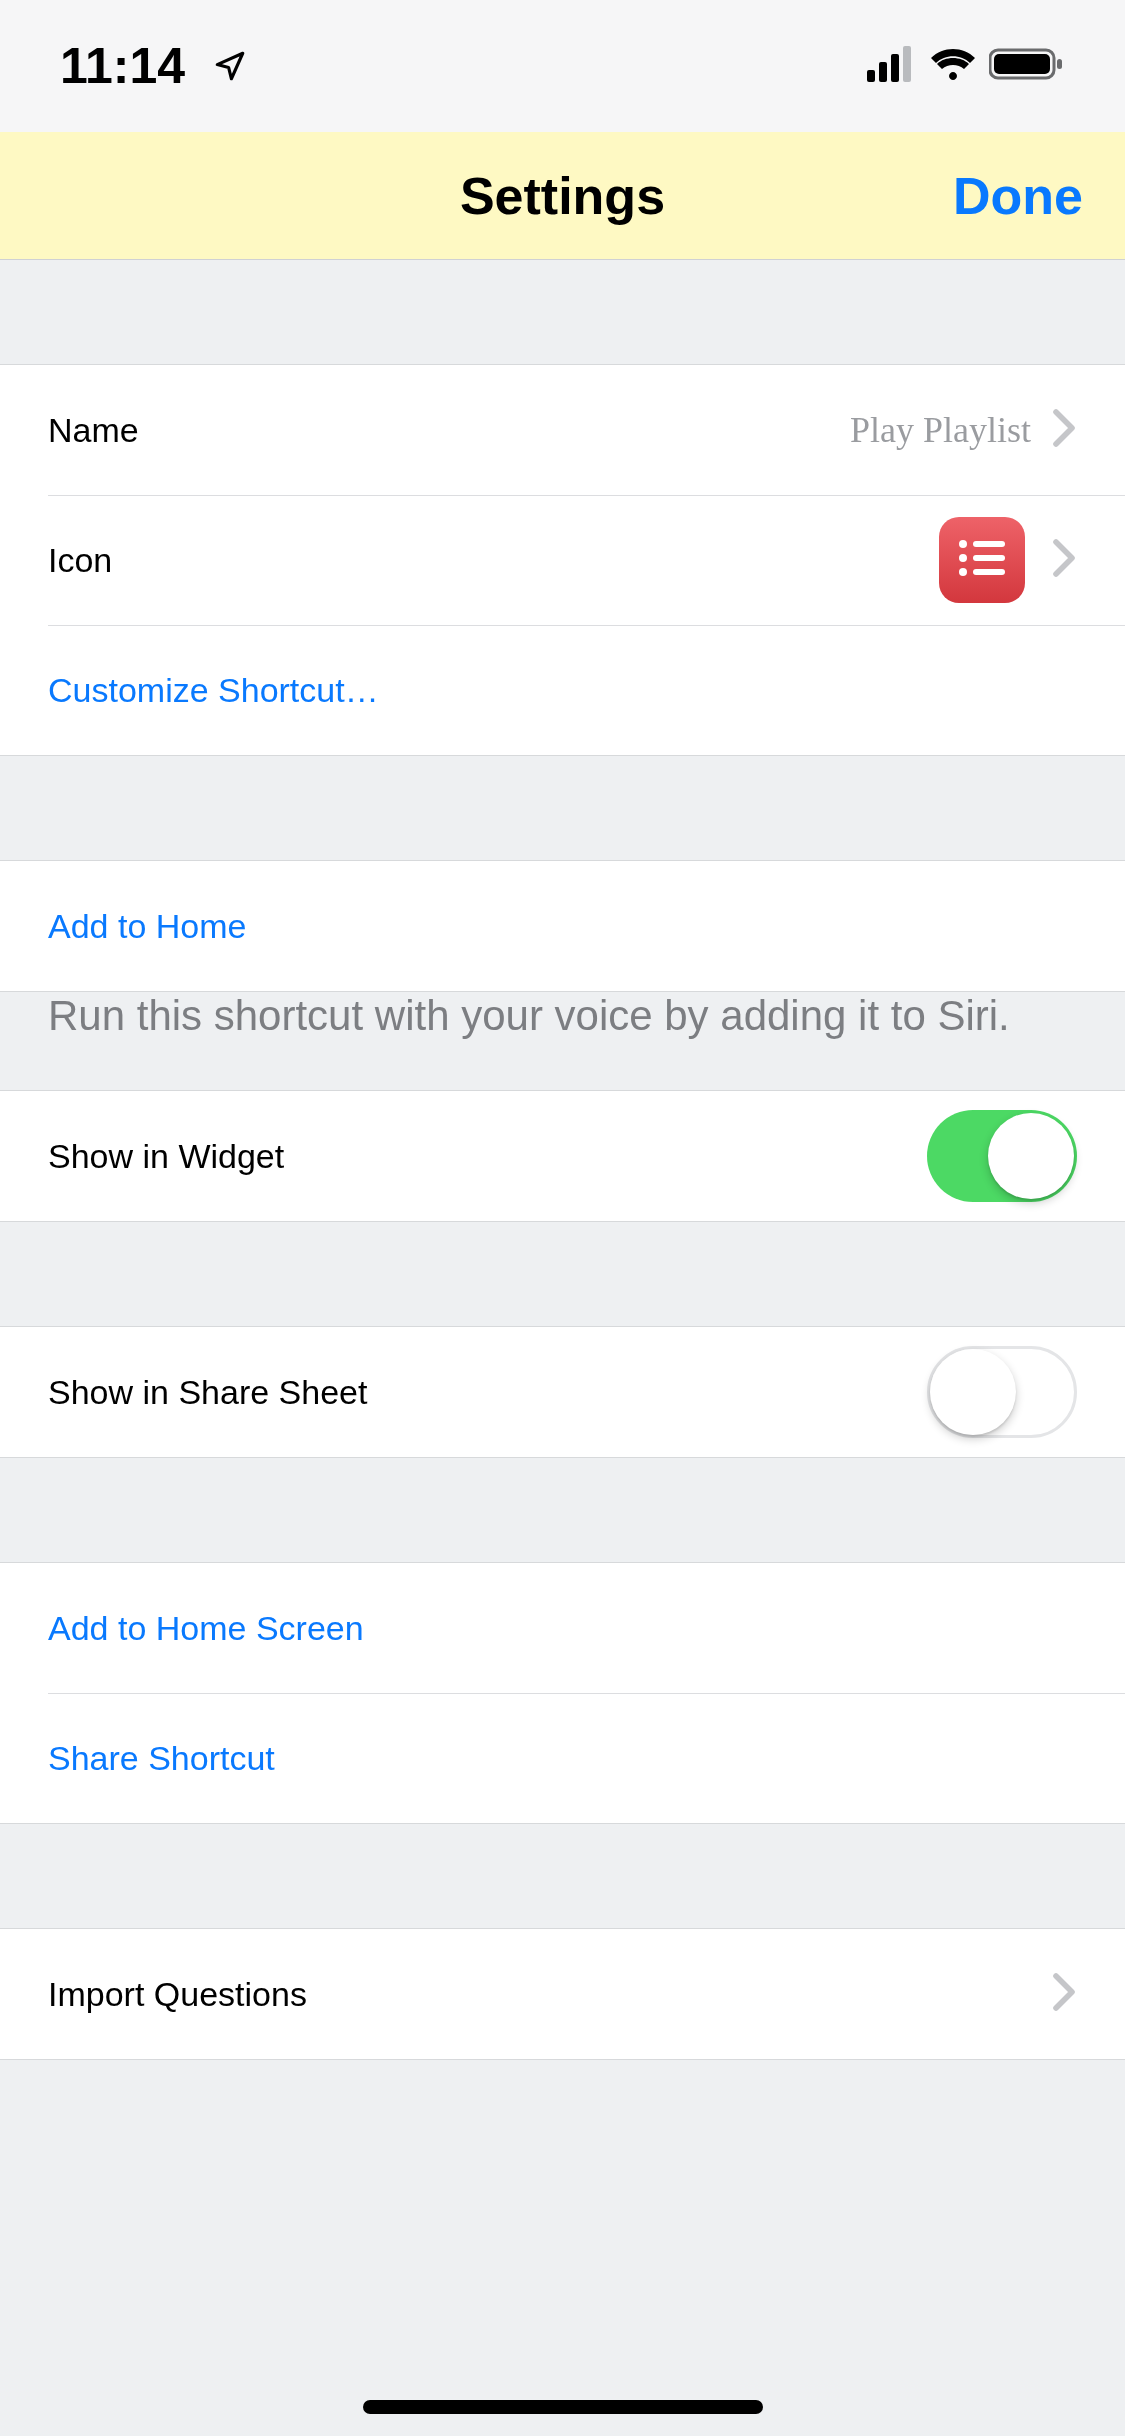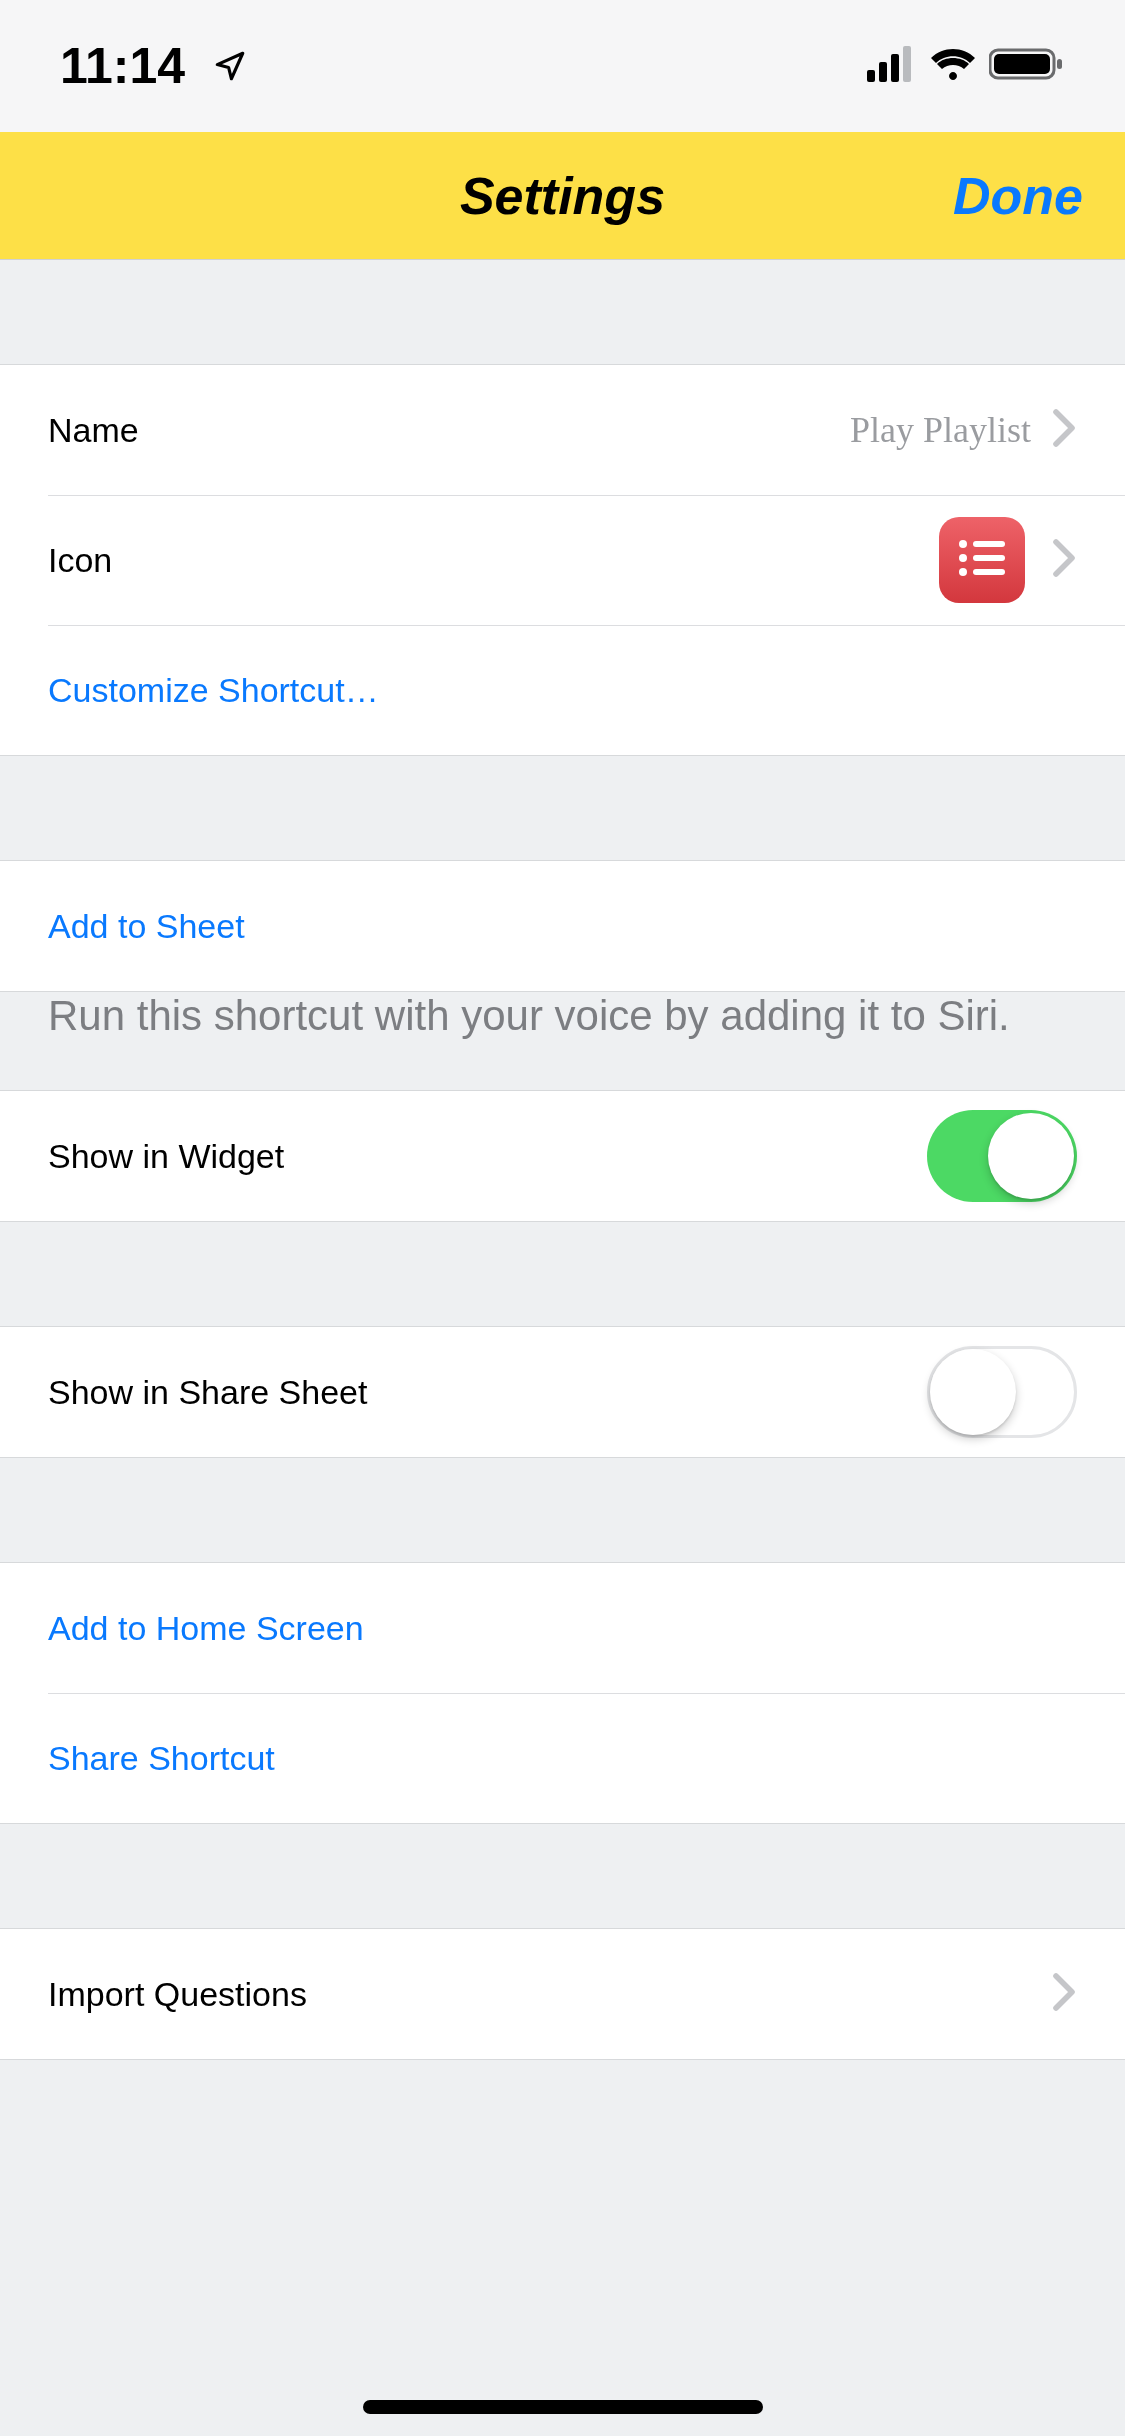--- a/index.html
+++ b/index.html
@@ -27,27 +27,26 @@
     color: #000;
   }
   .status-right {
     display: flex;
     align-items: center;
     gap: 12px;
   }
 
   .nav-bar {
     height: 128px;
-    background: #fde047;
+    background: #fef9c3;
     border-bottom: 1px solid #cfd1d4;
     display: flex;
     align-items: center;
     justify-content: center;
     position: relative;
-    font-style: italic;
   }
   .nav-title {
     font-size: 52px;
     font-weight: 600;
     color: #000;
   }
   .nav-done {
     position: absolute;
     right: 42px;
     font-size: 52px;
@@ -221,21 +220,21 @@
     </span>
   </div>
   <div class="row">
     <div class="row-label link">Customize Shortcut…</div>
   </div>
 </div>
 
 <div class="section-gap"></div>
 <div class="group">
   <div class="row">
-    <div class="row-label link">Add to Sheet</div>
+    <div class="row-label link">Add to Home</div>
   </div>
 </div>
 <div class="section-gap-footer">
   <div class="footer-text">Run this shortcut with your voice by adding it to Siri.</div>
 </div>
 
 <div class="group">
   <div class="row">
     <div class="row-label">Show in Widget</div>
     <div class="toggle on">

